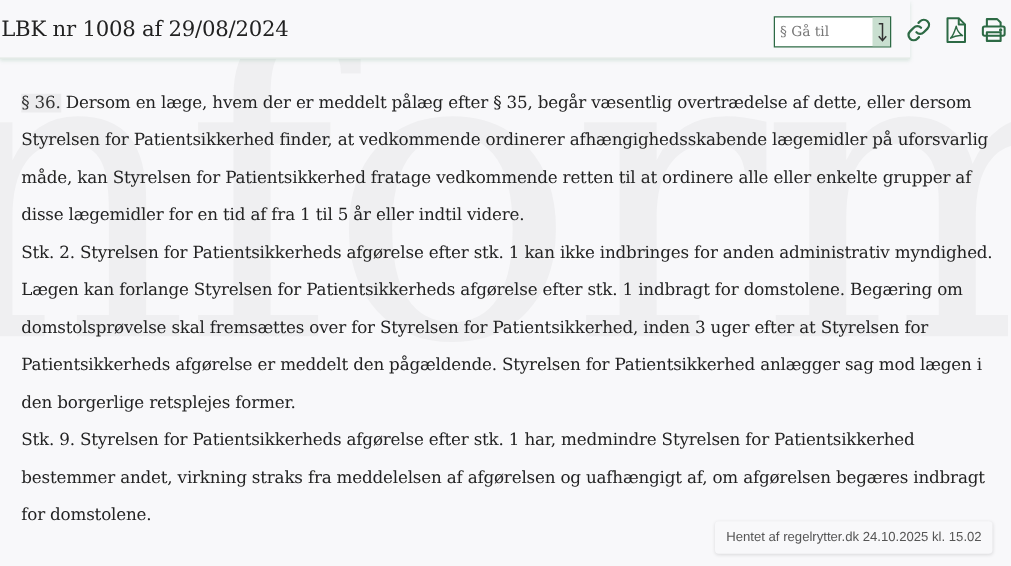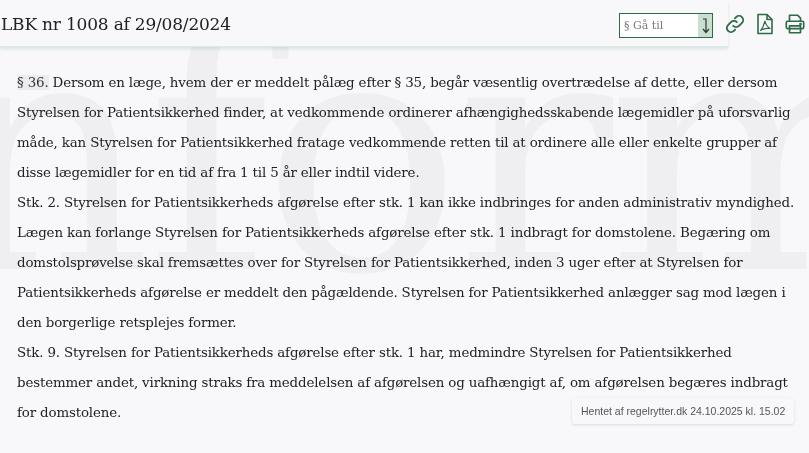--- a/index.html
+++ b/index.html
@@ -52,21 +52,21 @@
     }
     .content {
       position: absolute; left: 0; top: 68px; width: 809px; z-index: 1;
       font-size: 13.4px; line-height: 30px; letter-spacing: -0.15px;
     }
     .content p { margin: 0; }
     .indent { padding-left: 17px; }
     .para-mark { background: #ececee; color: #333; }
     .stk { }
     .footer-badge {
-      position: absolute; left: 572px; top: 398px;
+      position: absolute; left: 572px; top: 417px;
       background: #f8f8fa;
       box-shadow: 0 1px 3px rgba(0,0,0,0.12);
       border-radius: 3px;
       padding: 7px 9px 7px 9px;
       font-family: "Liberation Sans", "DejaVu Sans", sans-serif;
       font-size: 10.5px; color: #555;
       z-index: 3;
     }
   </style>
 </head>

